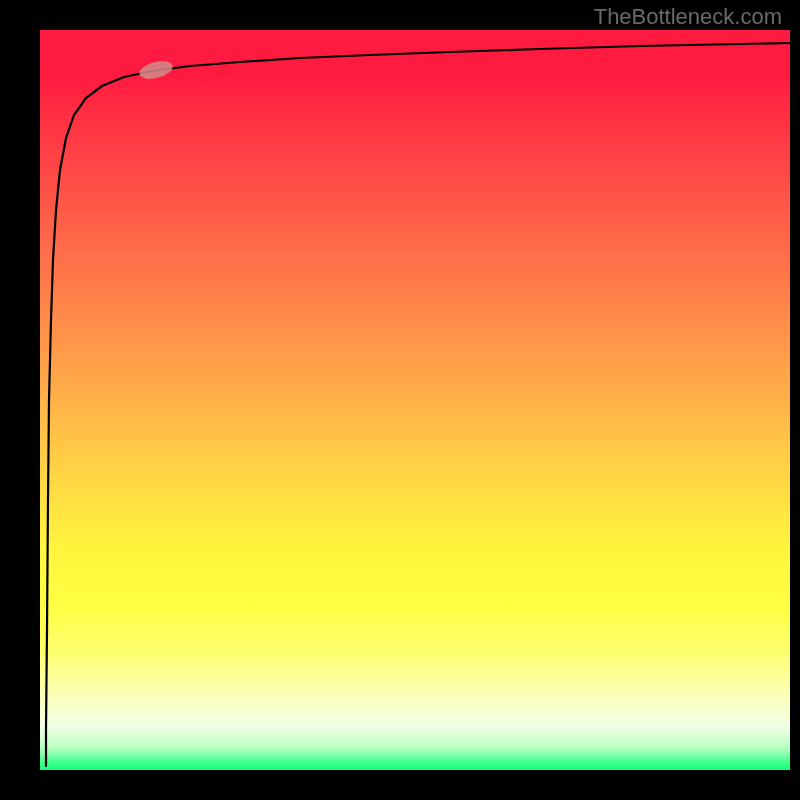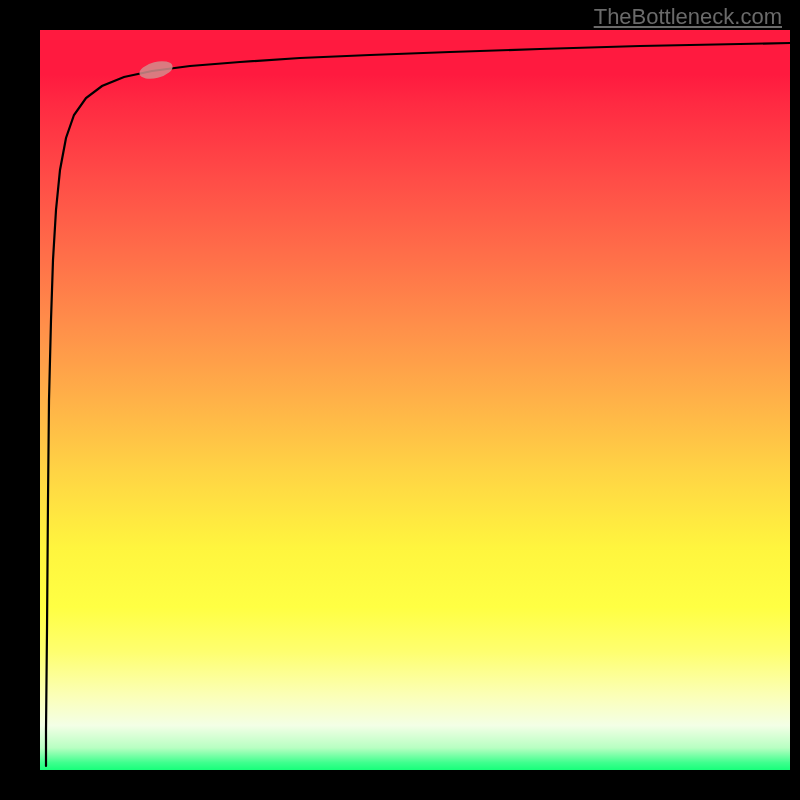--- a/index.html
+++ b/index.html
@@ -15,21 +15,20 @@
       overflow: hidden;
     }
     .watermark {
       position: absolute;
       top: 4px;
       right: 18px;
       font-family: Arial, Helvetica, sans-serif;
       font-size: 22px;
       color: #6a6a6a;
       z-index: 10;
-      text-decoration: underline;
     }
     .chart-area {
       position: absolute;
       left: 40px;
       top: 30px;
       width: 750px;
       height: 740px;
       background: linear-gradient(to bottom,
         #ff1a3f 0%,
         #ff1a3f 6%,

